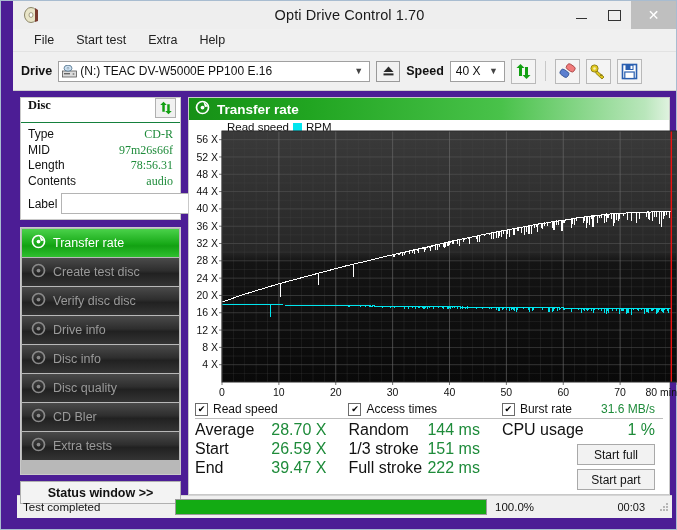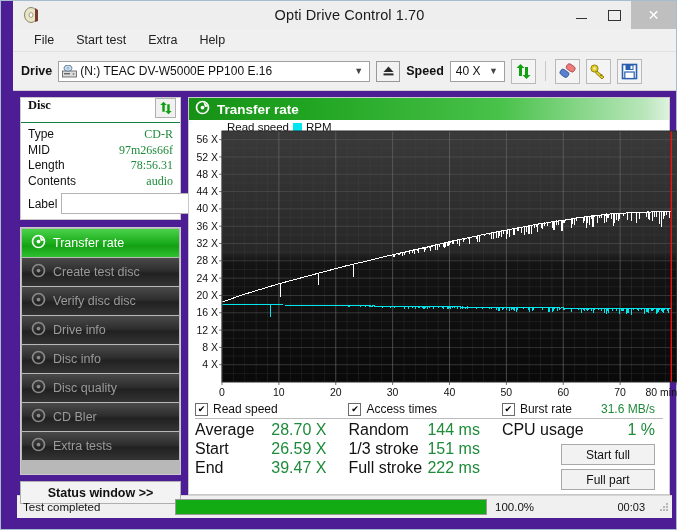--- a/index.html
+++ b/index.html
@@ -132,21 +132,21 @@
     display:flex;align-items:center;justify-content:center;font-size:9px;color:#000;line-height:1;}
   .res-head .rt{font-size:12px;color:#111;}
   .resrow{display:flex;justify-content:space-between;font-size:16px;line-height:19px;padding-right:22px;}
   .resrow .rk{color:#111;}
   .resrow .rv{color:#1e8b3a;}
   .rescol.c3 .resrow{padding-right:8px;}
   .res-head.r3{justify-content:space-between;padding-right:8px;}
   .res-head.r3 .rv{color:#1e8b3a;font-size:12px;}
   .hl{display:flex;align-items:center;gap:5px;}
   .actbtns{display:flex;flex-direction:column;align-items:flex-end;gap:4px;margin-top:5px;padding-right:8px;}
-  .actbtn{width:94px;height:21px;border:1px solid #a9a9a9;background:#f2f2f2;
+  .actbtn{width:78px;height:21px;border:1px solid #a9a9a9;background:#f2f2f2;
     display:flex;align-items:center;justify-content:center;font-size:12px;color:#111;box-sizing:border-box;}
   
   .statusbar{
     height:22px;display:flex;align-items:center;gap:0;
     border-top:1px solid #d5d5d5;background:#f0f0f0;
     margin:0 4px;
   }
   .sb-text{width:152px;padding-left:6px;font-size:11.5px;color:#111;}
   .sb-prog{width:310px;height:14px;border:1px solid #9a9a9a;background:#fff;position:relative;}
   .sb-fill{height:100%;background:#13ab13;}
@@ -570,21 +570,21 @@
                   <span class="rt">Burst rate</span>
                 </span>
                 <span class="rv">31.6 MB/s</span>
               </div>
               <div class="resrow">
                 <span class="rk">CPU usage</span>
                 <span class="rv">1 %</span>
               </div>
               <div class="actbtns">
                 <div class="actbtn">Start full</div>
-                <div class="actbtn">Full part</div>
+                <div class="actbtn">Start part</div>
               </div>
             </div>
 
           </div>
         </div>
 
       </div>
     </div>
   </div>
 

